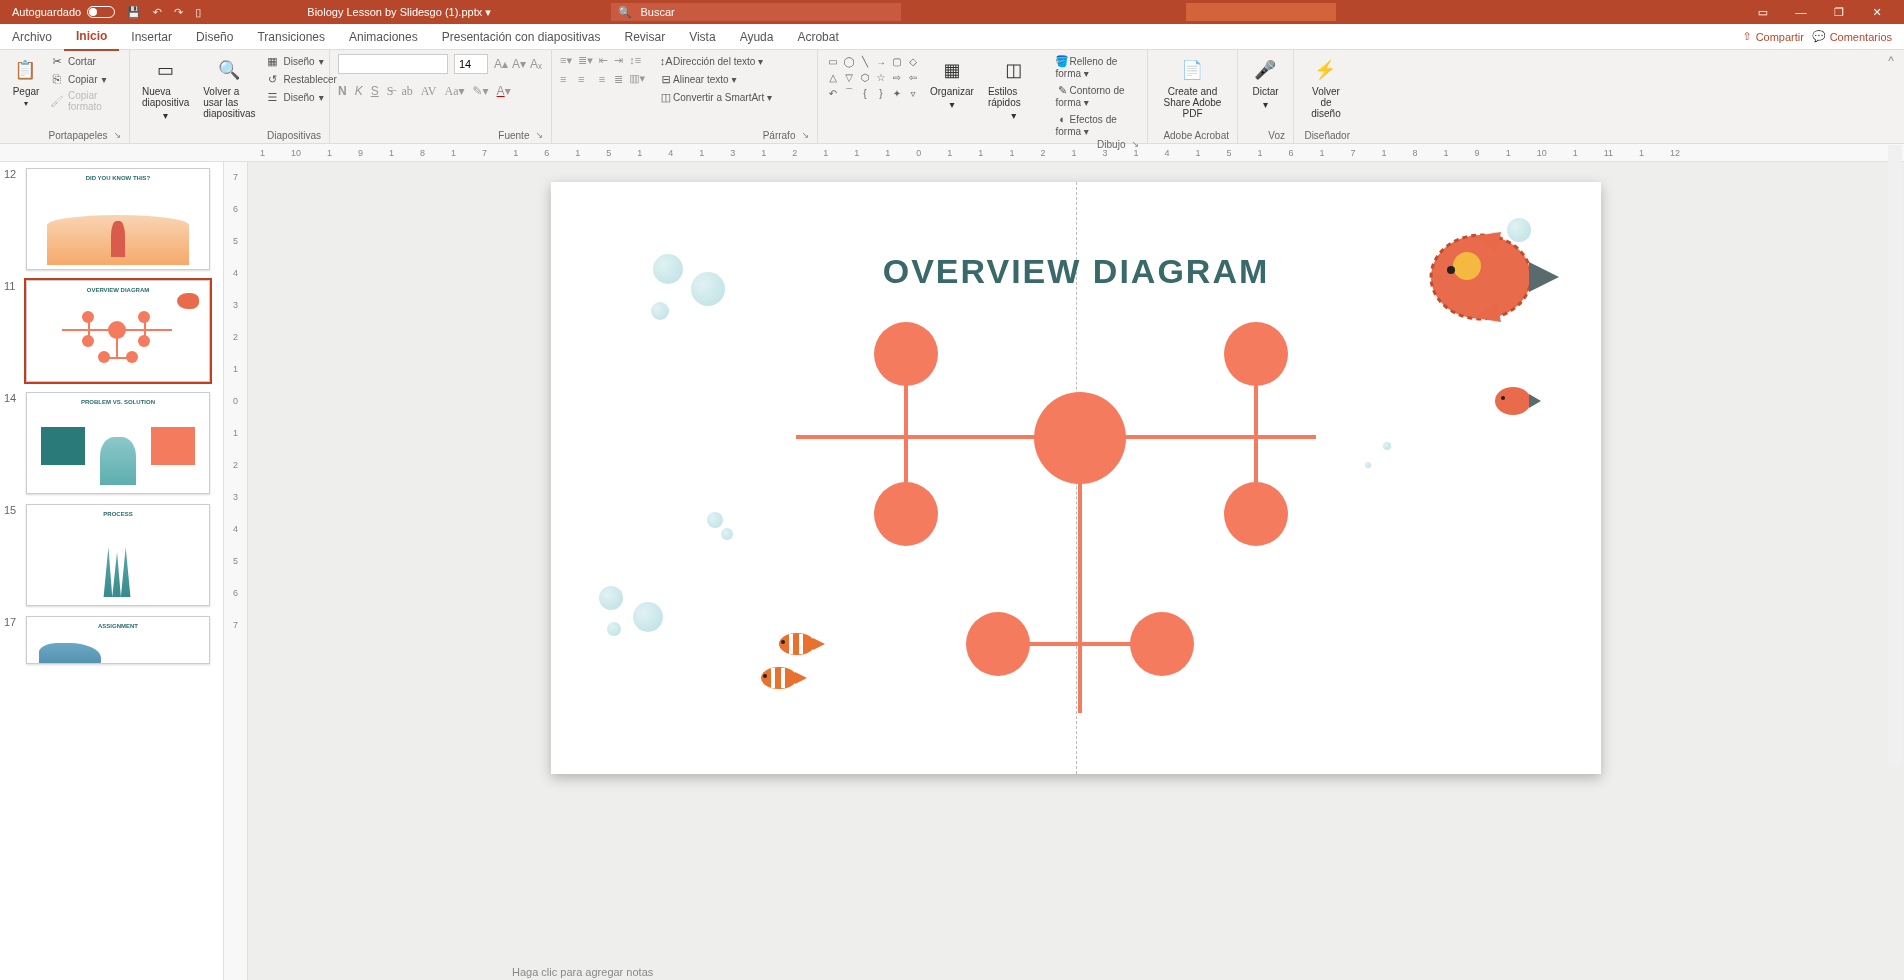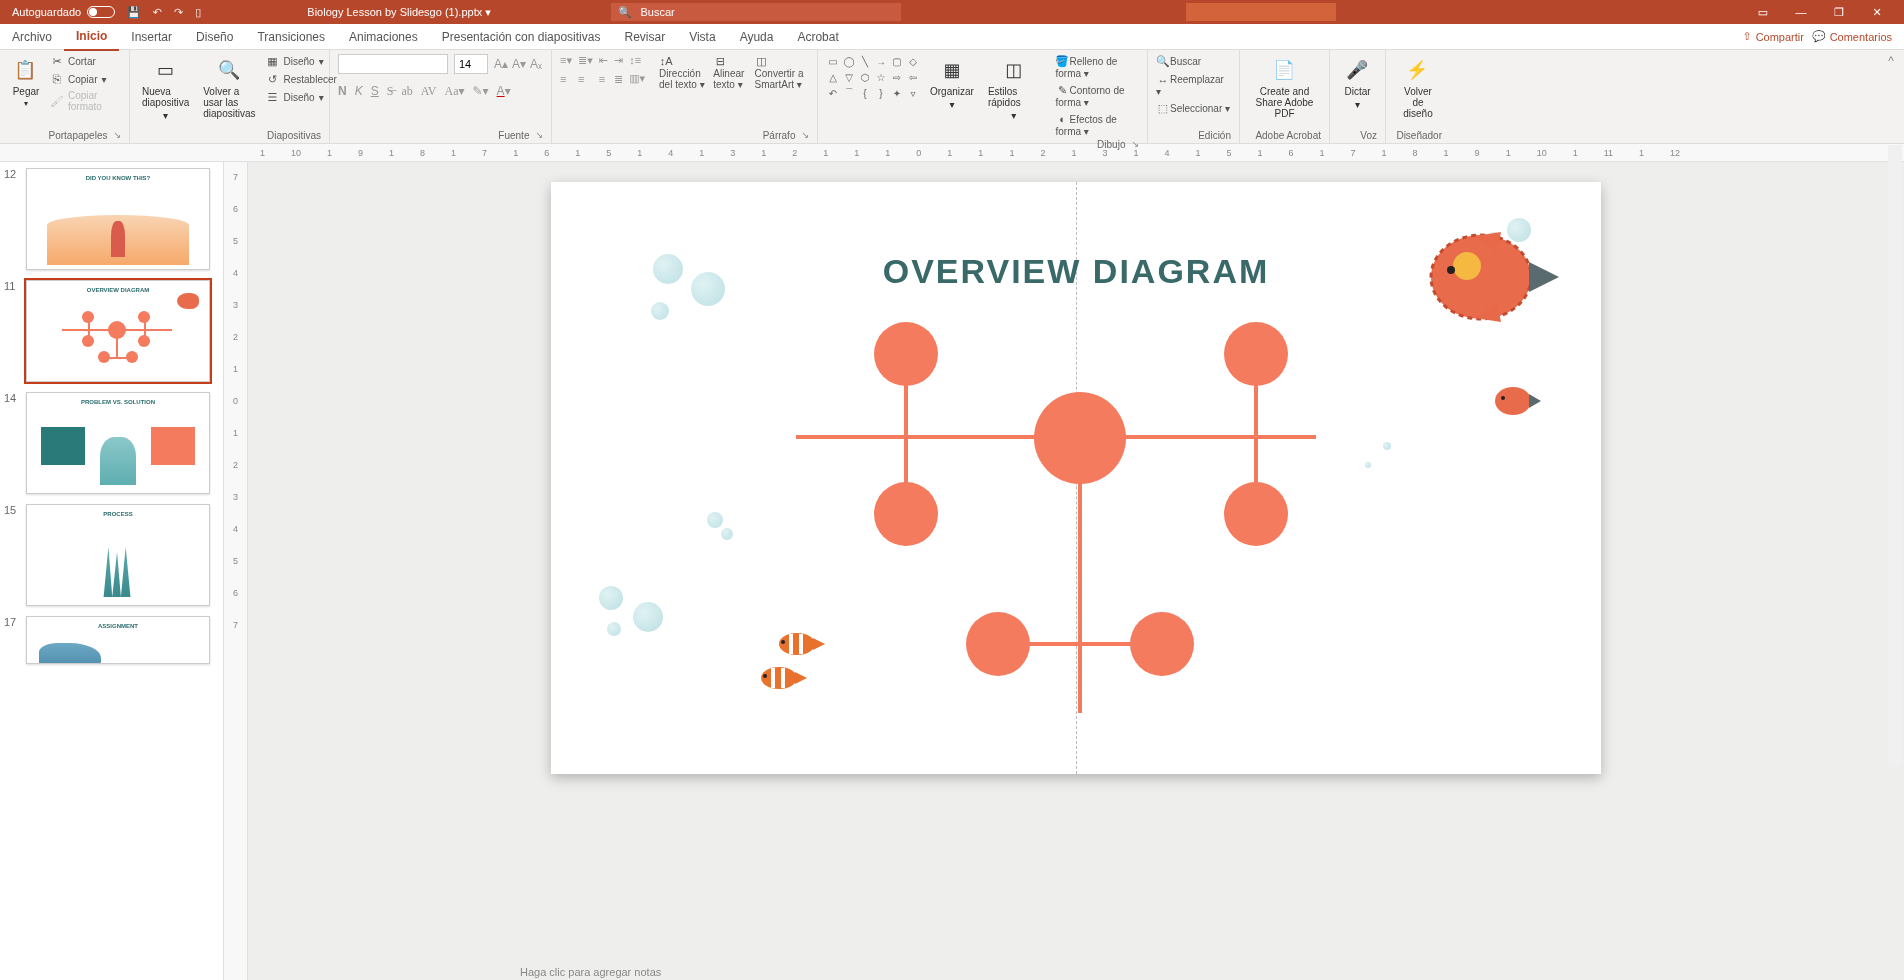--- a/index.html
+++ b/index.html
@@ -41,21 +41,21 @@
 .font-row1 { display: flex; align-items: center; gap: 6px; }
 .font-select { width: 110px; height: 20px; border: 1px solid #ccc; background: #fff; font-size: 11px; padding-left: 4px; }
 .size-select { width: 34px; height: 20px; border: 1px solid #ccc; background: #fff; font-size: 11px; padding-left: 4px; }
 .font-icons { display: flex; gap: 4px; font-size: 12px; color: #999; }
 .font-row2 { display: flex; gap: 8px; font-size: 12px; color: #999; margin-top: 6px; }
 .font-row2 span { font-family: serif; }
 
 .para-grid { display: flex; gap: 6px; font-size: 11px; color: #999; }
 .para-grid .col { display: flex; flex-direction: column; gap: 6px; }
 
-.para-right { display: flex; flex-direction: row; gap: 4px; font-size: 10px; color: #555; margin-left: 8px; }
+.para-right { display: flex; flex-direction: column; gap: 4px; font-size: 10px; color: #555; margin-left: 8px; }
 
 .shapes-grid { display: grid; grid-template-columns: repeat(6, 14px); grid-template-rows: repeat(3, 14px); gap: 2px; }
 .shapes-grid span { font-size: 10px; color: #666; display: flex; align-items: center; justify-content: center; }
 
 .drawing-right { display: flex; flex-direction: column; gap: 4px; font-size: 10px; color: #555; margin-left: 6px; }
 
 .edit-col { display: flex; flex-direction: column; gap: 4px; font-size: 10px; color: #555; }
 
 
 .ruler-h { height: 18px; background: #f8f8f8; border-bottom: 1px solid #e0e0e0; font-size: 9px; color: #888; display: flex; align-items: center; padding-left: 260px; }
@@ -82,21 +82,21 @@
 .circle { position: absolute; background: #f47b5e; border-radius: 50%; }
 .hline, .vline { position: absolute; background: #f47b5e; }
 
 
 .bubble { position: absolute; background: radial-gradient(circle at 35% 35%, #d6eef0, #a6d4d9); border-radius: 50%; opacity: 0.75; }
 .fish-big { position: absolute; top: 40px; right: 40px; width: 150px; height: 110px; }
 .fish-small { position: absolute; top: 200px; right: 60px; width: 52px; height: 38px; }
 .clownfish { position: absolute; width: 52px; height: 32px; }
 
 
-.notes-bar { position: absolute; bottom: 4px; left: 272px; font-size: 11px; color: #888; }
+.notes-bar { position: absolute; bottom: 4px; left: 264px; font-size: 11px; color: #888; }
 
 .scrollbar-v { position: absolute; right: 2px; top: 145px; width: 14px; height: 620px; background: #f0f0f0; }
 
 </style>
 </head>
 <body>
 
 <div class="titlebar">
   <div class="autosave">
     <span>Autoguardado</span>
@@ -277,30 +277,20 @@
       <div class="big-btn"><span class="ico">◫</span><span>Estilos rápidos</span>▾</div>
       <div class="drawing-right">
         <div class="item"><span class="mini-ico">🪣</span><span>Relleno de forma</span> ▾</div>
         <div class="item"><span class="mini-ico">✎</span><span>Contorno de forma</span> ▾</div>
         <div class="item"><span class="mini-ico">◐</span><span>Efectos de forma</span> ▾</div>
       </div>
     </div>
     <div class="group-label"><span>Dibujo</span><span class="group-launcher">↘</span></div>
   </div>
 
-  <div class="group" style="width:92px">
-    <div class="group-content">
-      <div class="edit-col">
-        <div class="item"><span class="mini-ico">🔍</span><span>Buscar</span></div>
-        <div class="item"><span class="mini-ico">↔</span><span>Reemplazar</span> ▾</div>
-        <div class="item"><span class="mini-ico">⬚</span><span>Seleccionar</span> ▾</div>
-      </div>
-    </div>
-    <div class="group-label">Edición</div>
-  </div>
 
   <div class="group" style="width:90px">
     <div class="group-content" style="justify-content:center">
       <div class="big-btn">
           <span class="ico" style="color:#c00">📄</span>
           <span style="text-align:center">Create and Share Adobe PDF</span>
         </div>
     </div>
     <div class="group-label">Adobe Acrobat</div>
   </div>

